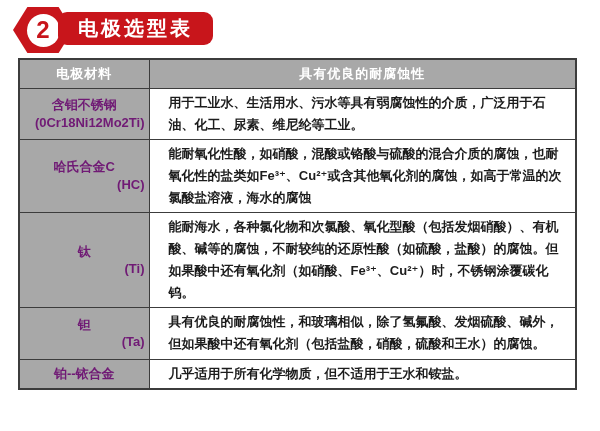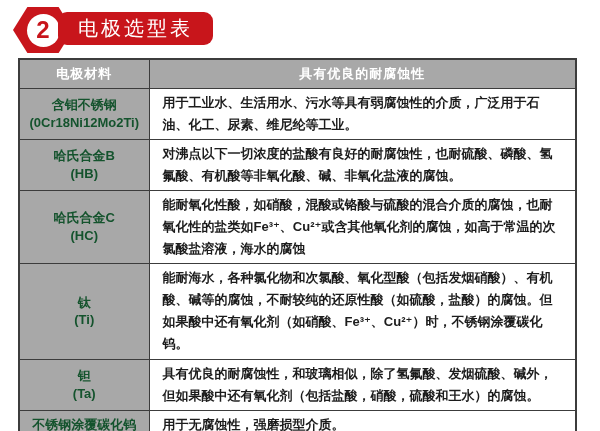--- a/index.html
+++ b/index.html
@@ -18,49 +18,49 @@
     width: 33px; height: 33px; background: #ffffff; border-radius: 50%;
     display: flex; align-items: center; justify-content: center;
     color: #c8151b; font-size: 24px; font-weight: bold; line-height: 1;
   }
 
   
   .banner {
     position: absolute; left: 58px; top: 12px; width: 155px; height: 33px;
     background: #c8151b; border-radius: 9px;
     display: flex; align-items: center; justify-content: center;
-    color: #ffffff; font-size: 20px; font-weight: normal; letter-spacing: 3px;
+    color: #ffffff; font-size: 20px; font-weight: bold; letter-spacing: 3px;
   }
 
   
   table.sel {
     position: absolute; left: 18px; top: 58px; width: 559px;
     border-collapse: collapse; table-layout: fixed;
     border: 2px solid #3c3c3c;
   }
   table.sel col.c1 { width: 130px; }
   table.sel th, table.sel td {
     border: 1.5px solid #3c3c3c;
     vertical-align: middle;
   }
   th.hdr {
     background: #a8a8a8; color: #ffffff;
     font-size: 13px; font-weight: bold; text-align: center;
     height: 29px; letter-spacing: 1px;
   }
   td.mat {
-    background: #a8a8a8; color: #14532d;
+    background: #a8a8a8; color: #701a75;
     font-size: 13px; font-weight: bold; text-align: center;
     line-height: 1.35; padding: 2px 4px;
   }
-  td.mat .code { display: block; font-weight: bold; }
+  td.mat .code { display: block; font-weight: bold; text-align: right; }
   td.desc {
     background: #ffffff; color: #1c1c1c;
     font-size: 13px; font-weight: bold; text-align: left;
-    line-height: 1.7; padding: 3px 10px 3px 13px;
+    line-height: 1.7; padding: 3px 10px 3px 19px;
   }
 </style>
 </head>
 <body>
 
 <div class="page">
 
   <div class="badge">
     <div class="badge-circle">
       <span>2</span>
@@ -83,27 +83,20 @@
     </tr>
 
     <tr style="height:51px;">
       <td class="mat">
         <span>含钼不锈钢</span>
         <span class="code">(0Cr18Ni12Mo2Ti)</span>
       </td>
       <td class="desc">用于工业水、生活用水、污水等具有弱腐蚀性的介质，广泛用于石油、化工、尿素、维尼纶等工业。</td>
     </tr>
 
-    <tr style="height:46px;">
-      <td class="mat">
-        <span>哈氏合金B</span>
-        <span class="code">(HB)</span>
-      </td>
-      <td class="desc">对沸点以下一切浓度的盐酸有良好的耐腐蚀性，也耐硫酸、磷酸、氢氟酸、有机酸等非氧化酸、碱、非氧化盐液的腐蚀。</td>
-    </tr>
 
     <tr style="height:67px;">
       <td class="mat">
         <span>哈氏合金C</span>
         <span class="code">(HC)</span>
       </td>
       <td class="desc">能耐氧化性酸，如硝酸，混酸或铬酸与硫酸的混合介质的腐蚀，也耐氧化性的盐类如Fe³⁺、Cu²⁺或含其他氧化剂的腐蚀，如高于常温的次氯酸盐溶液，海水的腐蚀</td>
     </tr>
 
     <tr style="height:77px;">
@@ -115,27 +108,20 @@
     </tr>
 
     <tr style="height:41px;">
       <td class="mat">
         <span>钽</span>
         <span class="code">(Ta)</span>
       </td>
       <td class="desc">具有优良的耐腐蚀性，和玻璃相似，除了氢氟酸、发烟硫酸、碱外，但如果酸中还有氧化剂（包括盐酸，硝酸，硫酸和王水）的腐蚀。</td>
     </tr>
 
-    <tr style="height:29px;">
-      <td class="mat">
-        <span>不锈钢涂覆碳化钨</span>
-        <span class="code"></span>
-      </td>
-      <td class="desc">用于无腐蚀性，强磨损型介质。</td>
-    </tr>
 
     <tr style="height:27px;">
       <td class="mat">
         <span>铂--铱合金</span>
         <span class="code"></span>
       </td>
       <td class="desc">几乎适用于所有化学物质，但不适用于王水和铵盐。</td>
     </tr>
   </tbody>
     </table>

